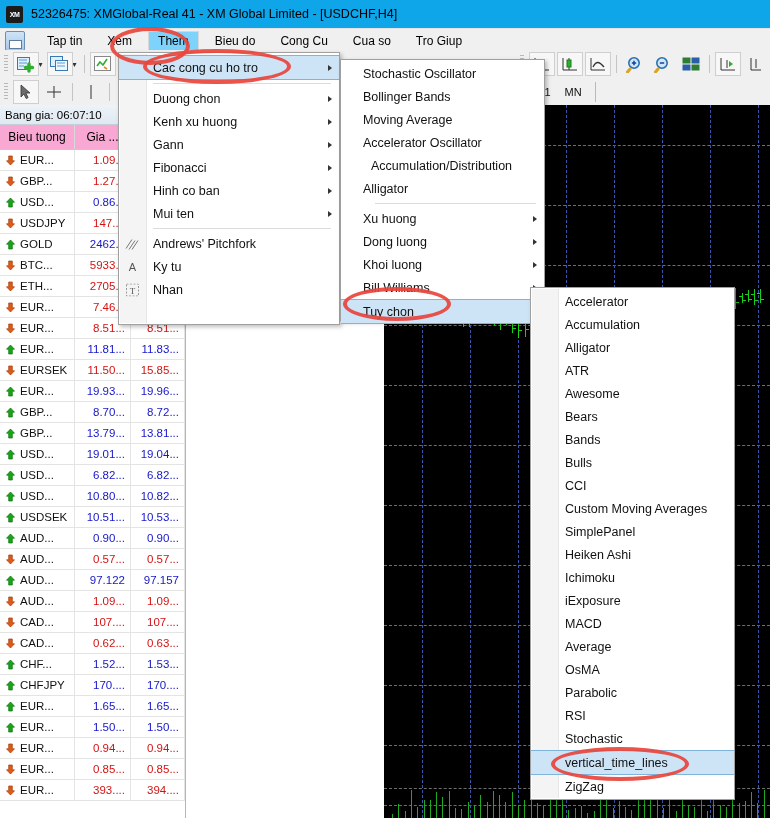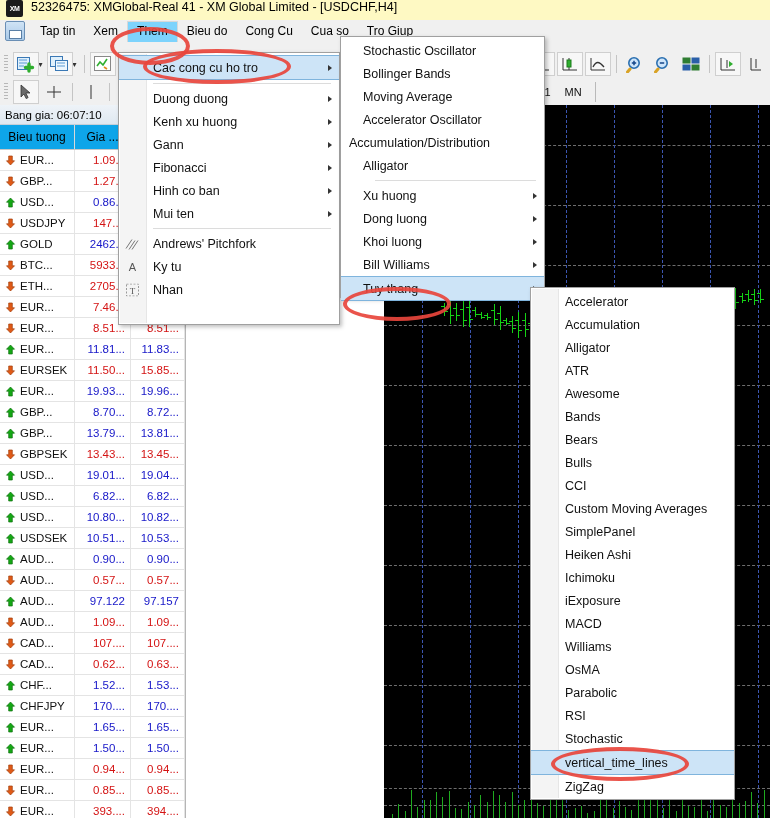--- a/index.html
+++ b/index.html
@@ -12,39 +12,39 @@
   #app {
     position: relative;
     width: 770px; height: 818px;
     overflow: hidden;
     background: #f0f0f0;
   }
 
   
   .titlebar {
     position: absolute; left: 0; top: 0; width: 770px; height: 28px;
-    background: #fef9c3;
-    display: flex; align-items: flex-start;
+    background: #0ea5e9;
+    display: flex; align-items: center;
     border-bottom: 1px solid #e3e3e3;
   }
   .title-icon {
     width: 17px; height: 17px; margin-left: 6px; margin-right: 8px;
     background: #1b1b1b; color: #fff; font-size: 7px; font-weight: bold;
     display: flex; align-items: center; justify-content: center;
     border-radius: 2px; letter-spacing: -0.5px;
   }
   .title-text {
     font-size: 12.5px; color: #000; white-space: nowrap;
   }
 
   
   .menubar {
-    position: absolute; left: 0; top: 20px; width: 770px; height: 22px;
+    position: absolute; left: 0; top: 30px; width: 770px; height: 22px;
     background: #f0f0f0;
-    display: flex; align-items: center;
+    display: flex; align-items: center; gap: 7px;
   }
   .menu-logo {
     width: 18px; height: 18px; margin-left: 5px; margin-right: 6px;
     position: relative;
     background: linear-gradient(#cfe3f5,#a9c9e8);
     border: 1px solid #6a8fb5; border-radius: 2px;
   }
   .menu-logo:after{
     content:""; position:absolute; left:3px; top:8px; width:11px; height:7px;
     background:#fff; border:1px solid #5a7fa5;
@@ -98,21 +98,21 @@
     background: #ffffff; border-right: 1px solid #b5b5b5;
     box-sizing: border-box;
   }
   .mw-title {
     height: 19px; background: linear-gradient(#eef3f8,#dfe8f1);
     border-bottom: 1px solid #c6cfd8;
     font-size: 11.5px; color: #000; display: flex; align-items: center;
     padding-left: 5px;
   }
   .mw-head {
-    height: 24px; display: flex; background: #0ea5e9;
+    height: 24px; display: flex; background: #f9a8d4;
     border-bottom: 1px solid #c8c8c8;
   }
   .mw-head .c0 { width: 75px; }
   .mw-head .c1 { width: 56px; }
   .mw-head .c2 { width: 54px; }
   .mw-head .cell {
     font-size: 12px; color: #000; display:flex; align-items:center;
     justify-content:center; border-right:1px solid #d9d9d9; box-sizing:border-box;
   }
   .mw-rows { height: 670px; overflow: hidden; }
@@ -490,30 +490,20 @@
         </div>
         <div class="mw-row">
           <div class="sym">
             <span class="arrow"><svg width="11" height="11" viewBox="0 0 11 11">
                 <path d="M5.5 1l4 4.2H7.3V10H3.7V5.2H1.5z" fill="#14a814" stroke="#0b6e0b" stroke-width="0.7"></path>
               </svg></span>
             <span>GBP...</span>
           </div>
           <div class="bid up">13.79...</div>
           <div class="ask up">13.81...</div>
-        </div>
-        <div class="mw-row">
-          <div class="sym">
-            <span class="arrow"><svg width="11" height="11" viewBox="0 0 11 11">
-                <path d="M5.5 10l-4-4.2h2.2V1h3.6v4.8h2.2z" fill="#e05a17" stroke="#a03c08" stroke-width="0.7"></path>
-              </svg></span>
-            <span>GBPSEK</span>
-          </div>
-          <div class="bid down">13.43...</div>
-          <div class="ask down">13.45...</div>
         </div>
         <div class="mw-row">
           <div class="sym">
             <span class="arrow"><svg width="11" height="11" viewBox="0 0 11 11">
                 <path d="M5.5 1l4 4.2H7.3V10H3.7V5.2H1.5z" fill="#14a814" stroke="#0b6e0b" stroke-width="0.7"></path>
               </svg></span>
             <span>USD...</span>
           </div>
           <div class="bid up">19.01...</div>
           <div class="ask up">19.04...</div>
@@ -933,21 +923,21 @@
 
   <div class="menu-panel withgutter" id="menu1" style="left:118px; top:52px; width:222px; height:273px;">
     <div class="gutter"></div>
     <div id="menu1-rows" style="position:relative;">
         <div class="mrow sel">
           <span>Cac cong cu ho tro</span>
           <span class="sub"></span>
         </div>
         <div class="msep"></div>
         <div class="mrow">
-          <span>Duong duong</span>
+          <span>Duong chon</span>
           <span class="sub"></span>
         </div>
         <div class="mrow">
           <span>Kenh xu huong</span>
           <span class="sub"></span>
         </div>
         <div class="mrow">
           <span>Gann</span>
           <span class="sub"></span>
         </div>
@@ -981,35 +971,35 @@
             <svg width="13" height="13" viewBox="0 0 13 13">
               <rect x="0.5" y="0.5" width="12" height="12" fill="none" stroke="#999" stroke-dasharray="2 1.5"></rect>
               <text x="6.5" y="10" font-size="9" text-anchor="middle" fill="#555" font-family="serif">T</text>
             </svg>
           </span>
           <span>Nhan</span>
         </div>
       </div>
   </div>
 
-  <div class="menu-panel" id="menu2" style="left:340px; top:36px; width:205px; height:262px;">
+  <div class="menu-panel" id="menu2" style="left:340px; top:59px; width:205px; height:262px;">
     <div id="menu2-rows" style="position:relative;">
         <div class="mrow" style="padding-left: 22px;">
           <span>Stochastic Oscillator</span>
         </div>
         <div class="mrow" style="padding-left: 22px;">
           <span>Bollinger Bands</span>
         </div>
         <div class="mrow" style="padding-left: 22px;">
           <span>Moving Average</span>
         </div>
         <div class="mrow" style="padding-left: 22px;">
           <span>Accelerator Oscillator</span>
         </div>
-        <div class="mrow" style="padding-left: 8px;">
+        <div class="mrow" style="padding-left: 30px;">
           <span>Accumulation/Distribution</span>
         </div>
         <div class="mrow" style="padding-left: 22px;">
           <span>Alligator</span>
         </div>
         <div class="msep"></div>
         <div class="mrow" style="padding-left: 22px; align-items: center;">
           <span>Xu huong</span>
           <span class="sub"></span>
         </div>
@@ -1019,21 +1009,21 @@
         </div>
         <div class="mrow" style="padding-left: 22px;">
           <span>Khoi luong</span>
           <span class="sub"></span>
         </div>
         <div class="mrow" style="padding-left: 22px;">
           <span>Bill Williams</span>
           <span class="sub"></span>
         </div>
         <div class="mrow sel" style="padding-left: 22px;">
-          <span>Tuy thang</span>
+          <span>Tuy chon</span>
           <span class="sub"></span>
         </div>
       </div>
   </div>
 
   <div class="menu-panel withgutter" id="menu3" style="left:530px; top:287px; width:205px; height:513px;">
     <div class="gutter"></div>
     <div id="menu3-rows" style="position:relative;">
         <div class="mrow">
           <span>Accelerator</span>
@@ -1044,26 +1034,26 @@
         <div class="mrow">
           <span>Alligator</span>
         </div>
         <div class="mrow">
           <span>ATR</span>
         </div>
         <div class="mrow">
           <span>Awesome</span>
         </div>
         <div class="mrow">
+          <span>Bears</span>
+        </div>
+        <div class="mrow">
           <span>Bands</span>
         </div>
         <div class="mrow">
-          <span>Bears</span>
-        </div>
-        <div class="mrow">
           <span>Bulls</span>
         </div>
         <div class="mrow">
           <span>CCI</span>
         </div>
         <div class="mrow">
           <span>Custom Moving Averages</span>
         </div>
         <div class="mrow">
           <span>SimplePanel</span>
@@ -1074,21 +1064,21 @@
         <div class="mrow">
           <span>Ichimoku</span>
         </div>
         <div class="mrow">
           <span>iExposure</span>
         </div>
         <div class="mrow">
           <span>MACD</span>
         </div>
         <div class="mrow">
-          <span>Williams</span>
+          <span>Average</span>
         </div>
         <div class="mrow">
           <span>OsMA</span>
         </div>
         <div class="mrow">
           <span>Parabolic</span>
         </div>
         <div class="mrow">
           <span>RSI</span>
         </div>

